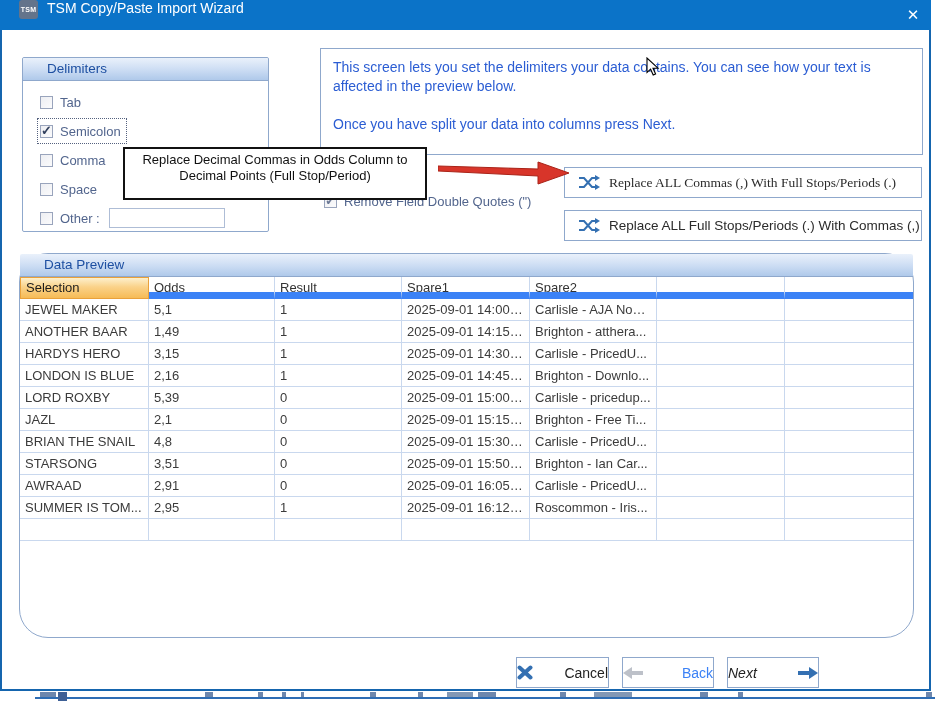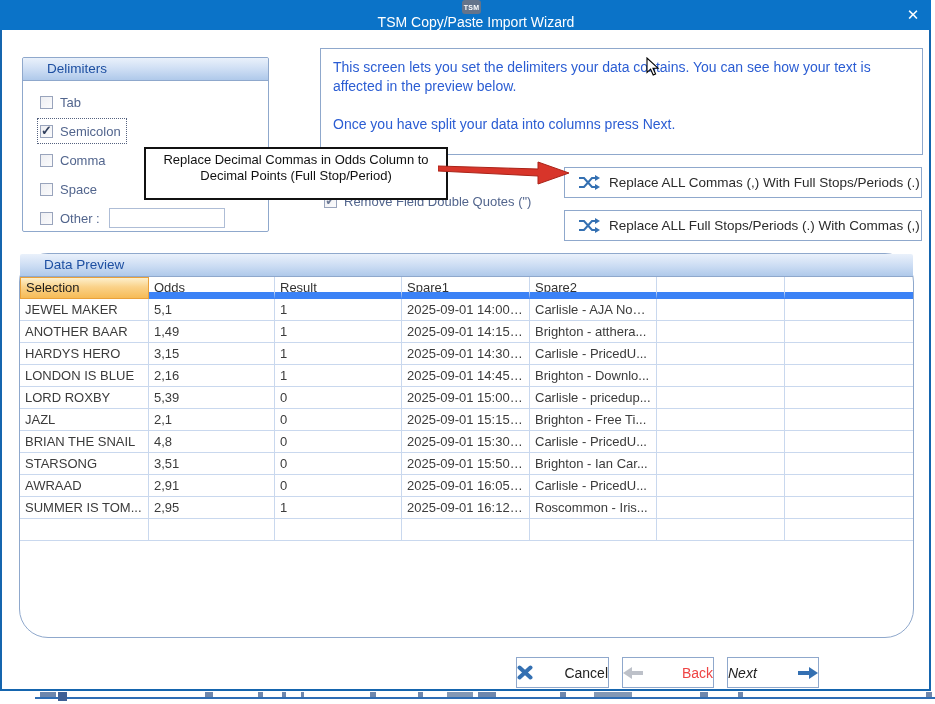--- a/index.html
+++ b/index.html
@@ -4,21 +4,21 @@
 <style>
   * { margin:0; padding:0; box-sizing:border-box; }
   html,body { width:935px; height:704px; background:#fff; overflow:hidden;
               font-family:"Liberation Sans", sans-serif; }
   .canvas { position:relative; width:935px; height:704px; background:#fff; }
 
   
   .dialog { position:absolute; left:0; top:0; width:931px; height:691px; background:#fff;
             border-left:2px solid #1565AE; border-right:2px solid #1565AE; border-bottom:2px solid #1565AE; }
   .titlebar { position:absolute; left:-2px; top:0; width:931px; height:30px; background:#0B73C8;
-              display:flex; align-items:center; padding-left:12px;flex-direction:column; }
+              display:flex; padding-left:19px; }
   .app-icon { width:19px; height:19px; border-radius:3px; background:#64748B; color:#fff;
               font-size:7px; font-weight:bold; display:flex; align-items:center; justify-content:center; letter-spacing:.2px; }
   .title-text { color:#fff; font-size:14px; margin-left:9px; }
   .close-btn { position:absolute; right:0; top:0; width:36px; height:30px; color:#fff;
                display:flex; align-items:center; justify-content:center; font-size:15px; }
 
   
   .groupbox { position:absolute; border:1px solid #8FA8CC; border-radius:2px; background:#fff; }
   .group-hd { height:23px; background:linear-gradient(#EAF1FB 0%, #CBDCF3 55%, #AFC9EA 100%);
               border-bottom:1px solid #8FA8CC; color:#1D4FA1; font-size:13.5px;
@@ -39,46 +39,46 @@
   
   .info-box { position:absolute; left:318px; top:48px; width:603px; height:107px;
               border:1px solid #8FA8CC; background:#fff; padding:9px 12px; }
   .info-box p { color:#2B5DD3; font-size:14px; line-height:19px; }
   .info-box p + p { margin-top:19px; }
 
   
   .quotes-row { position:absolute; left:322px; top:194px; display:flex; align-items:center; z-index:2; }
 
   
-  .callout { position:absolute; left:142px; top:147px; width:304px; height:53px; background:#fff;
+  .callout { position:absolute; left:121px; top:147px; width:304px; height:53px; background:#fff;
              border:2px solid #111; z-index:5; text-align:center; padding:3px 10px 0 10px; }
   .callout span { font-size:13px; color:#111; line-height:16px; display:inline-block; }
 
   .red-arrow { position:absolute; left:436px; top:158px; z-index:6; }
 
   
   .rep-btn { position:absolute; left:562px; width:358px; height:31px; background:#fff;
              border:1px solid #8FA8CC; display:flex; align-items:center; gap:9px; padding-left:13px;
              font-size:13.5px; color:#2B2B2B; z-index:4; }
-  .rep-btn.b1 { top:167px; } .rep-btn.b2 { top:210px;text-align:right; }
+  .rep-btn.b1 { top:167px;font-family:Liberation Serif, serif; } .rep-btn.b2 { top:210px;text-align:right; }
 
   
   .preview-box { left:17px; top:253px; width:895px; height:385px;border-radius:29px; }
   .trow { display:grid; grid-template-columns:129px 126px 127px 128px 127px 128px auto; height:22px; }
   .thcell, .tcell { border-right:1px solid #C9D8EE; border-bottom:1px solid #C9D8EE; padding:0 5px;
             line-height:21px; font-size:13px; color:#3B3B3B; white-space:nowrap; overflow:hidden; text-overflow:ellipsis; }
   .thcell { border-bottom:7px solid #3b82f6; color:#333; }
   .thcell.sel { background:linear-gradient(#FDF0CC, #FAD289 45%, #F6BB57);
                 border:1px solid #E9A13B; color:#1c1c1c; line-height:20px; }
   .trow > *:last-child { border-right:none; }
 
   
   .nav-btn { position:absolute; top:657px; height:31px; background:#fff; border:1px solid #8FA8CC;
              display:flex; align-items:center; justify-content:space-between; gap:8px; font-size:14px; color:#222; }
-  .nav-btn.disabled { color:#ef4444; }
+  .nav-btn.disabled { color:#3b82f6; }
   .btn-cancel { left:514px; width:93px; } .btn-back { left:620px; width:92px; }
   .btn-next { left:725px; width:92px;font-style:italic; } .btn-finish { left:830px; width:92px; }
 
   
   .cursor { position:absolute; left:644px; top:57px; z-index:9; }
 
   
   .underlay { position:absolute; left:0; top:691px; width:935px; height:13px; background:#fff; }
   .underlay .hline { position:absolute; left:35px; top:6px; width:900px; height:2px; background:#2E6DB4; }
   .frag { position:absolute; top:1px; height:5px; background:#6D87AD; }

